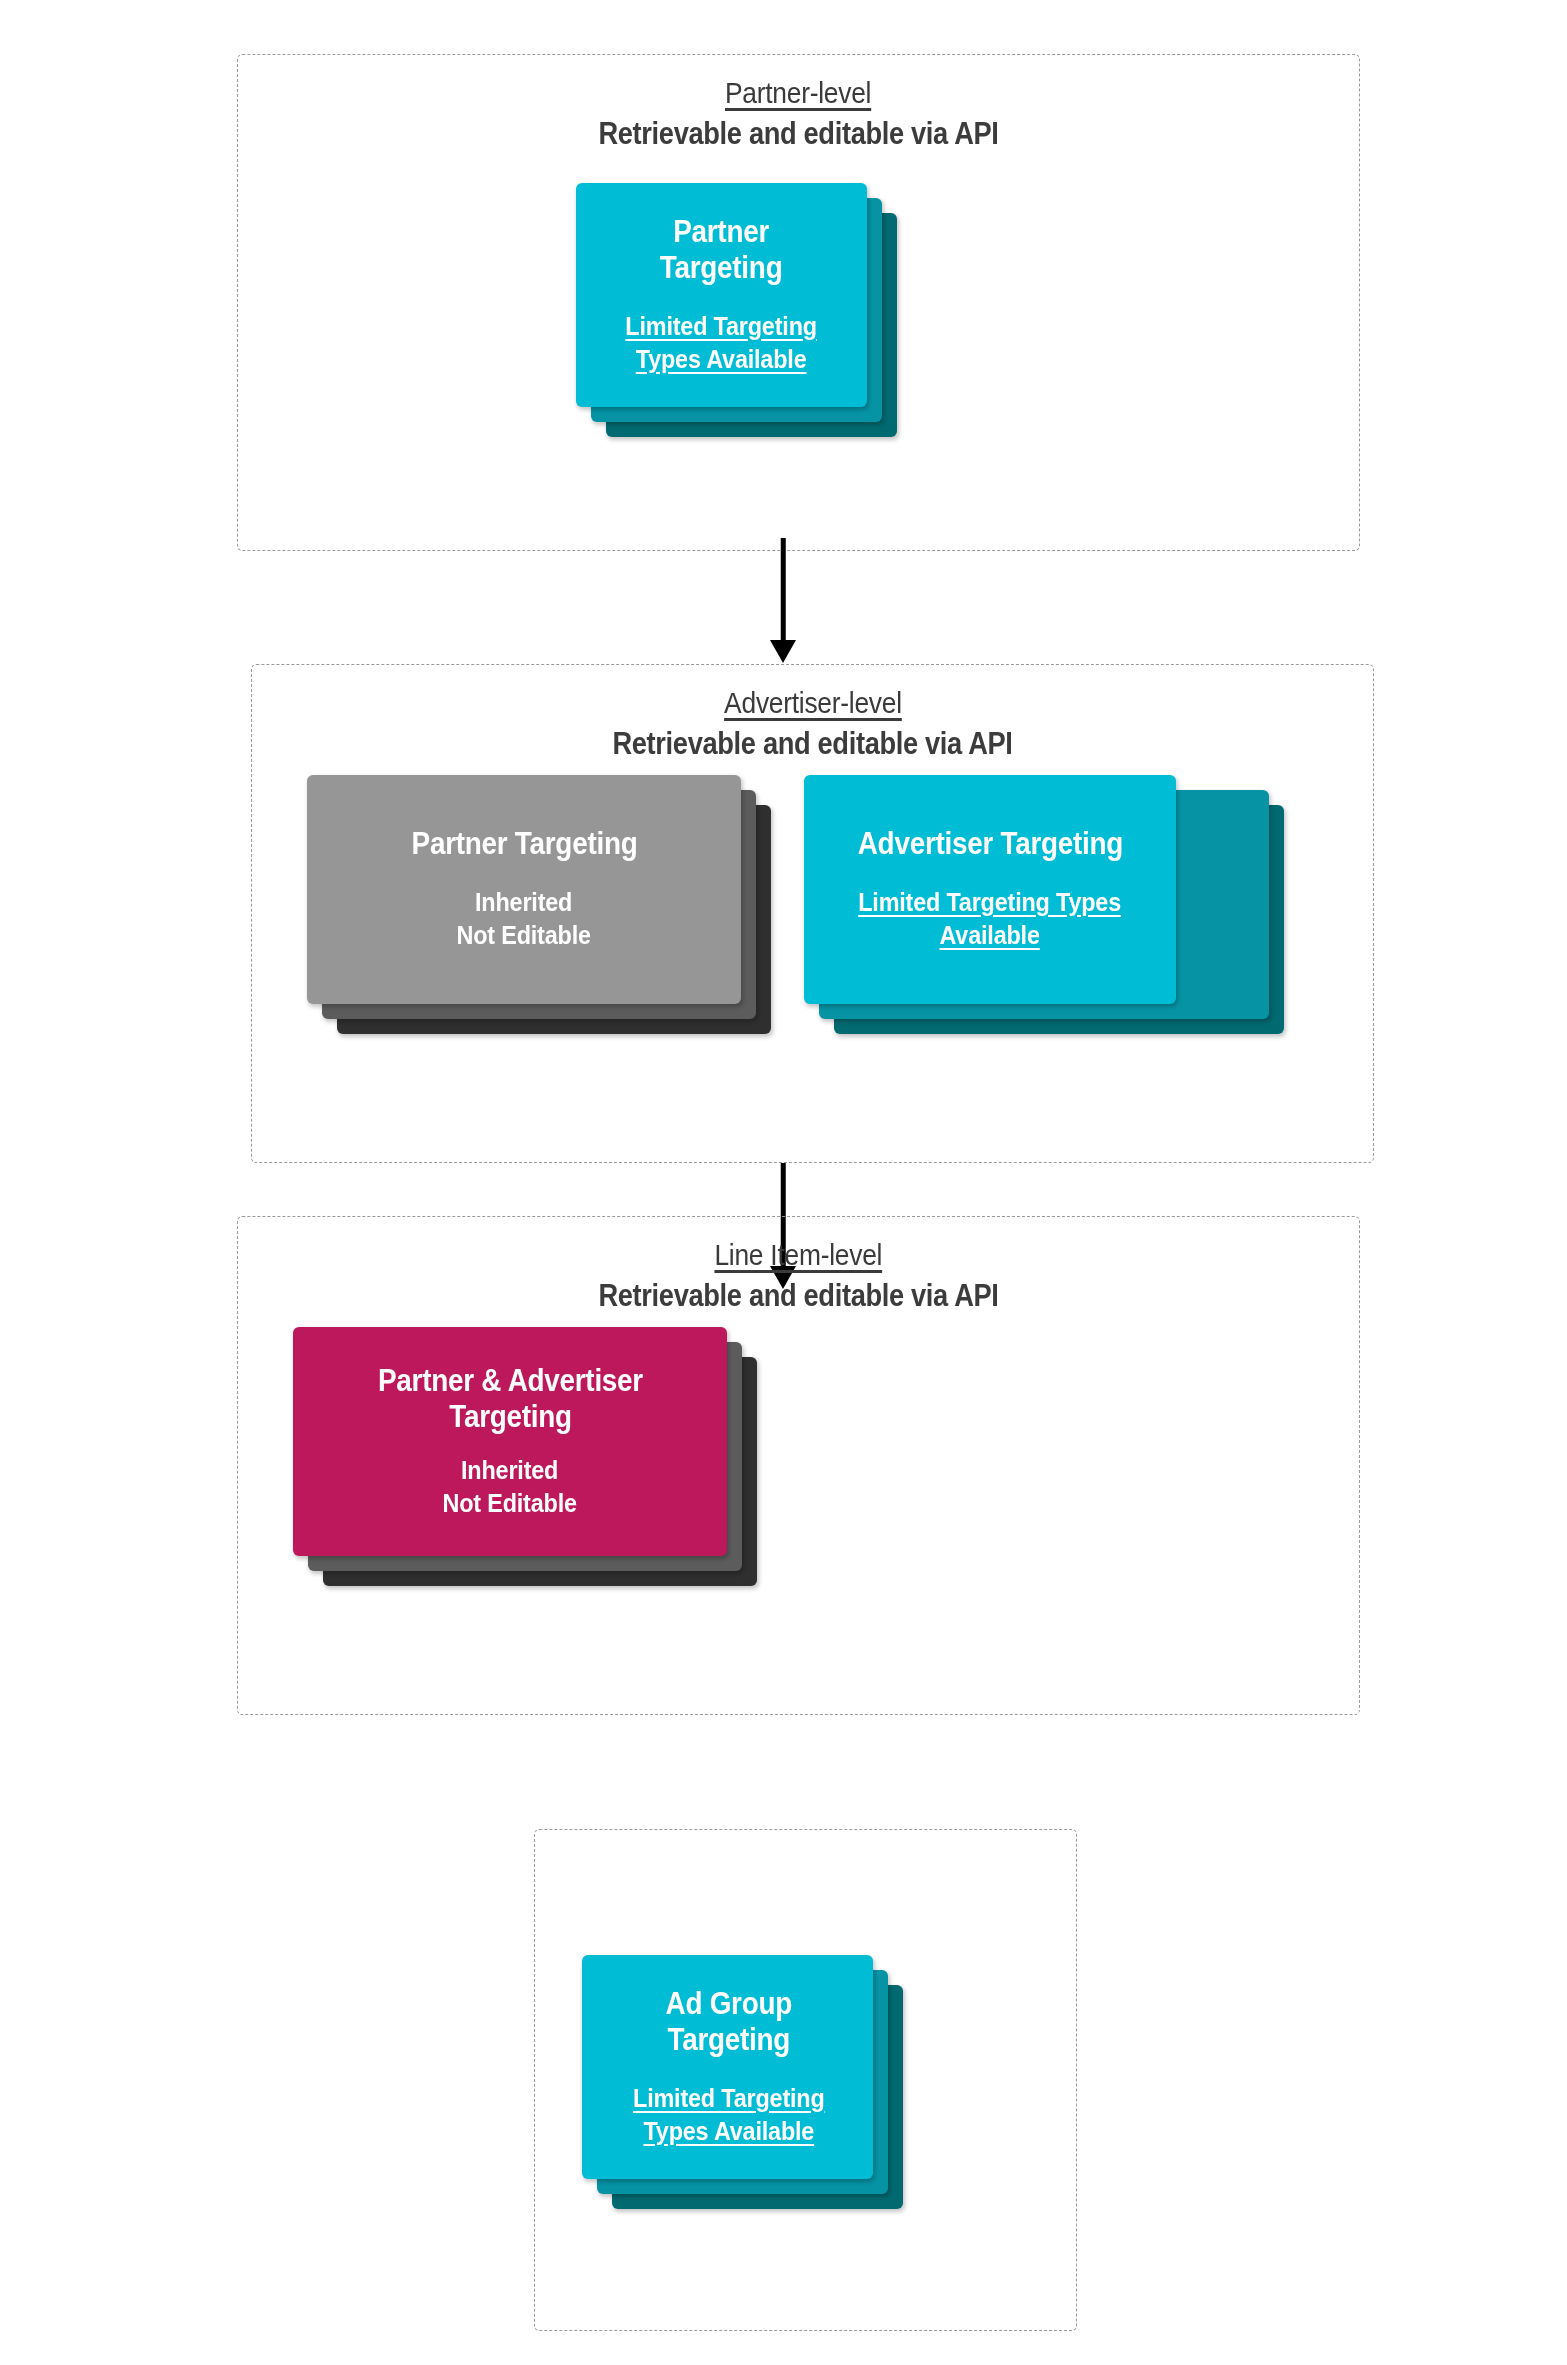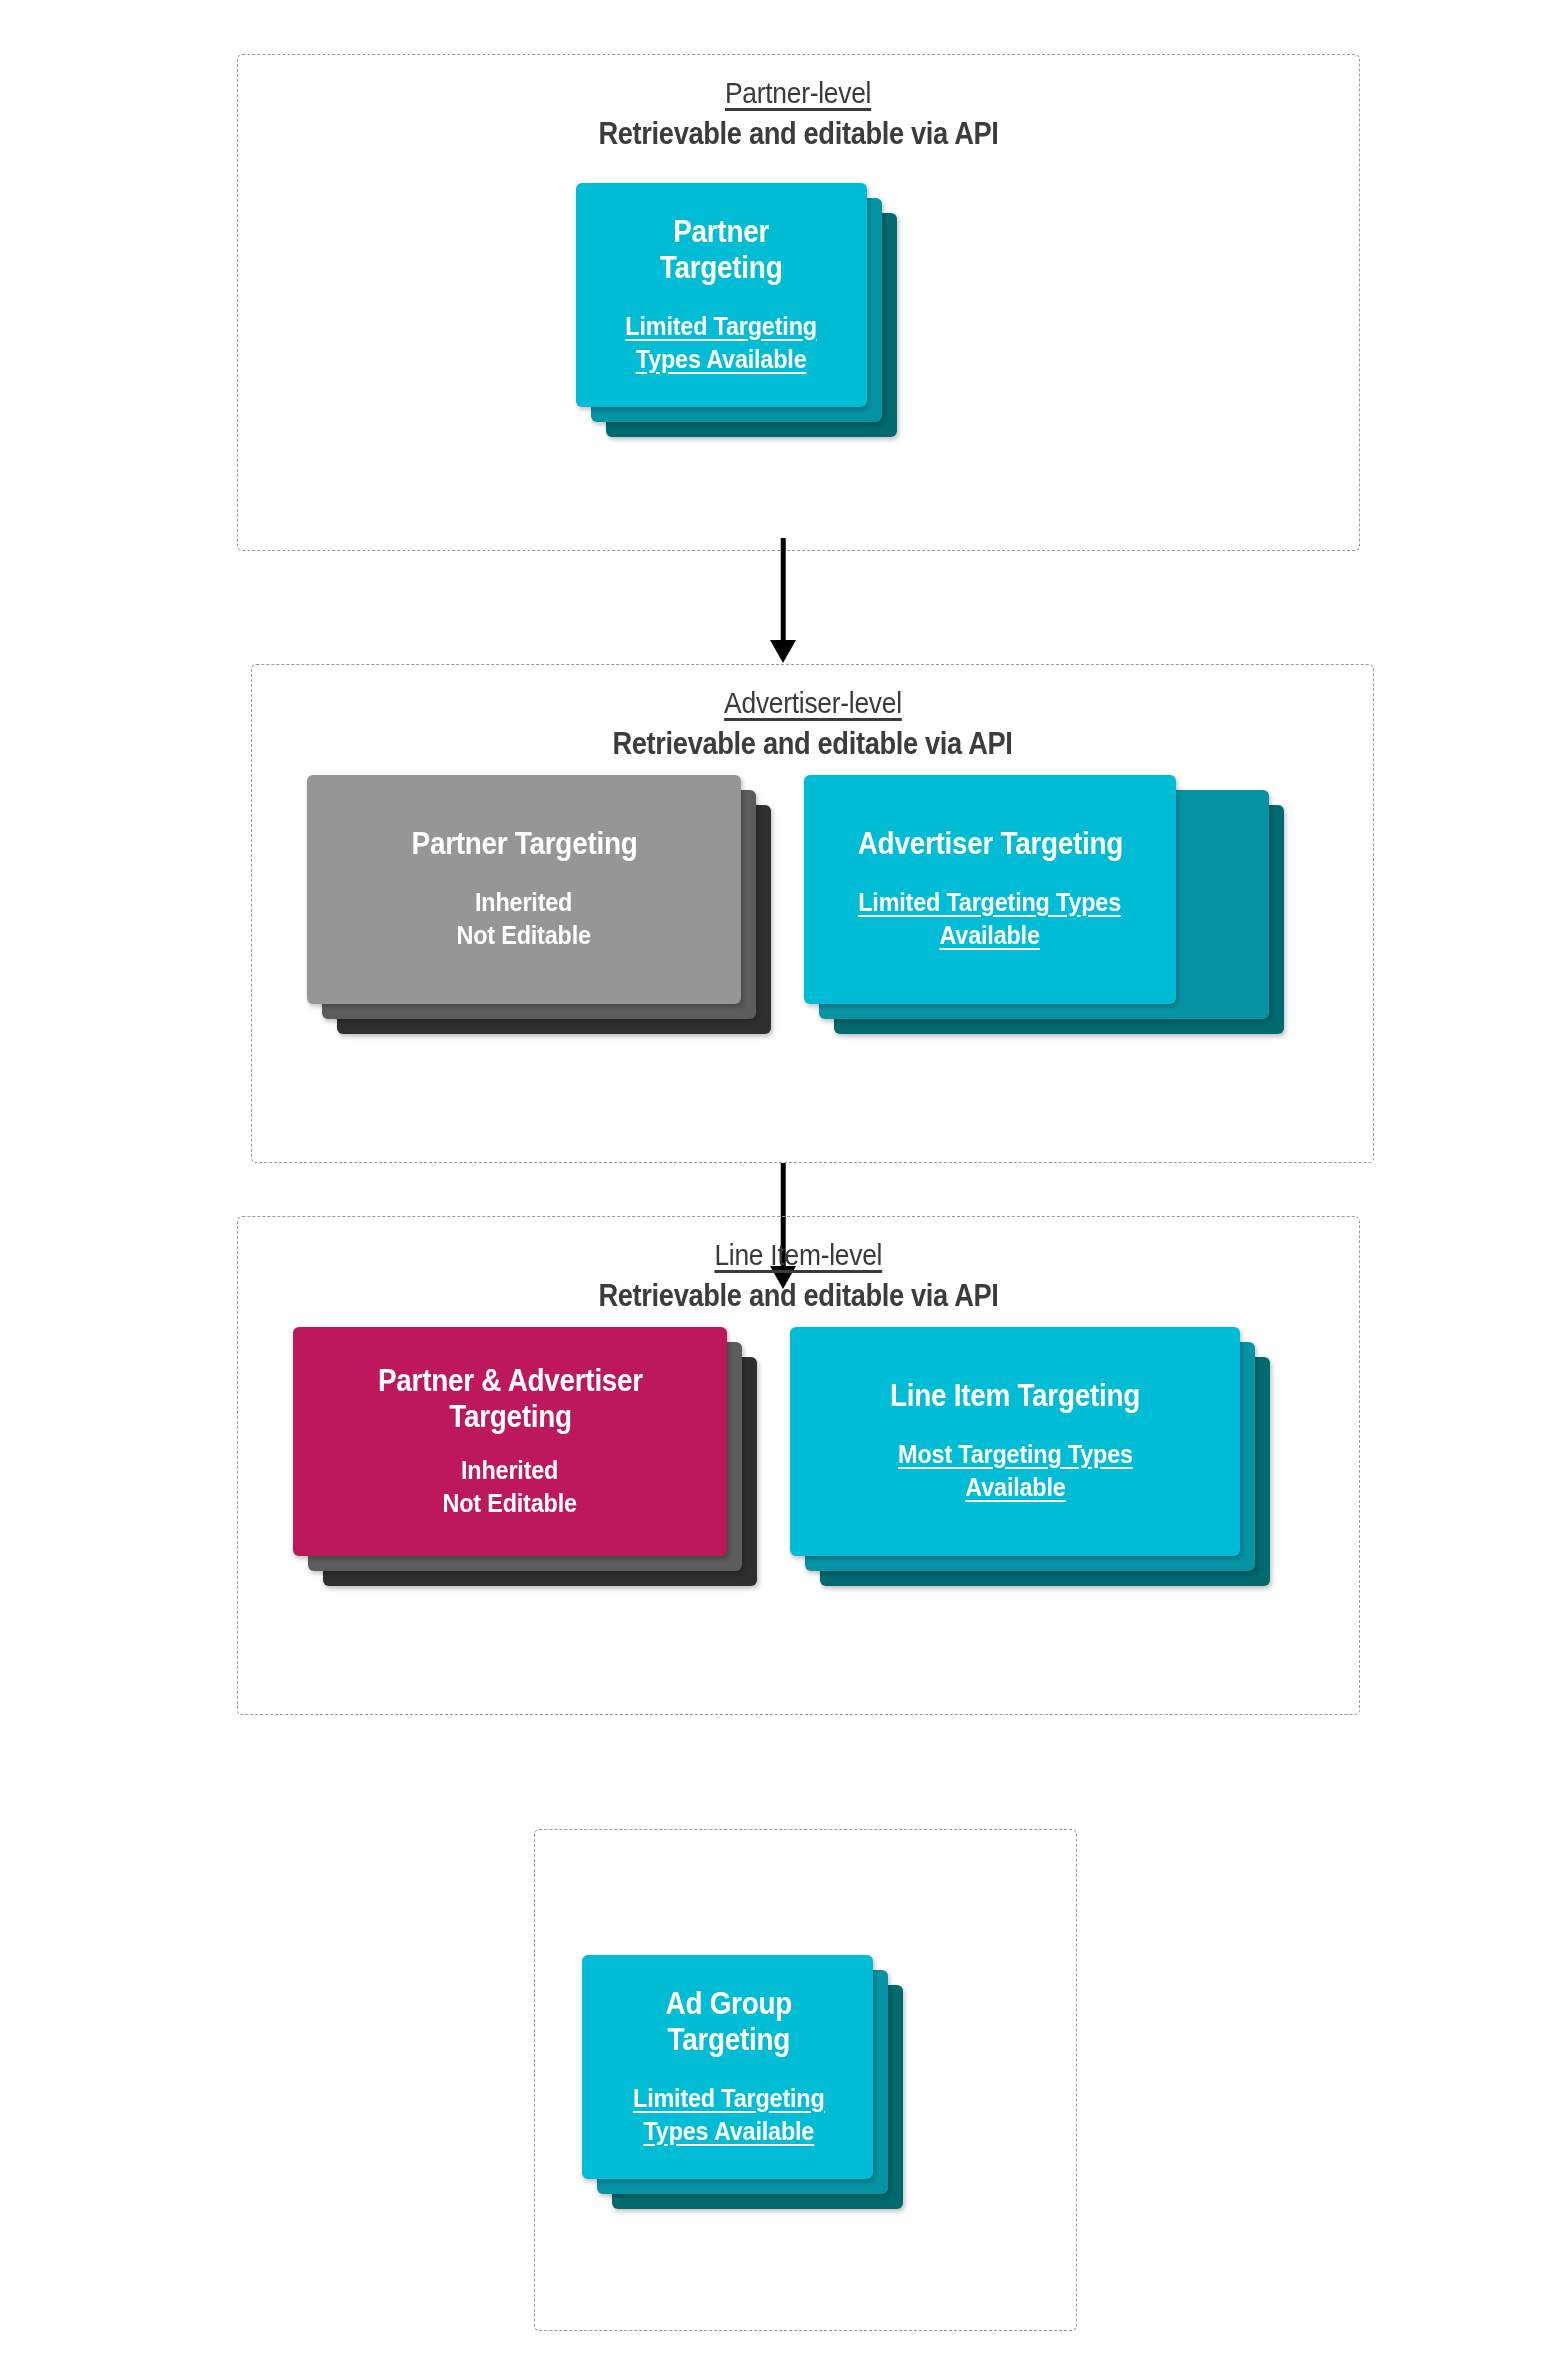--- a/index.html
+++ b/index.html
@@ -203,28 +203,20 @@
     <div class="card-stack" style="left:55px; top:110px; width:464px; height:259px;">
       <div class="card back" style="width:434px; height:229px; background:#2f2f2f;"></div>
       <div class="card mid" style="width:434px; height:229px; background:#5c5c5c;"></div>
       <div class="card front" style="width:434px; height:229px; background:#be185d;">
         <div class="card-title" style="max-width:357px;">Partner &amp; Advertiser Targeting</div>
         <div class="card-sub" style="white-space:pre-line; margin-top:18px;">Inherited
 Not Editable</div>
       </div>
     </div>
 
-    <div class="card-stack" style="left:552px; top:110px; width:480px; height:259px;">
-      <div class="card back" style="width:450px; height:229px; background:#006a70;"></div>
-      <div class="card mid" style="width:450px; height:229px; background:#0694a5;"></div>
-      <div class="card front" style="width:450px; height:229px; background:#00bcd4;">
-        <div class="card-title">Line Item Targeting</div>
-        <div class="card-sub underlined" style="max-width:313px;">Most Targeting Types Available</div>
-      </div>
-    </div>
   </div>
 
   <div class="level-box" style="left:534px; top:1829px; width:543px; height:502px;">
 
     <div class="card-stack" style="left:47px; top:125px; width:321px; height:255px;">
       <div class="card back" style="width:291px; height:224px; background:#006a70;"></div>
       <div class="card mid" style="width:291px; height:224px; background:#0694a5;"></div>
       <div class="card front" style="width:291px; height:224px; background:#00bcd4;padding-left:24px;">
         <div class="card-title">Ad Group Targeting</div>
         <div class="card-sub underlined">Limited Targeting Types Available</div>

